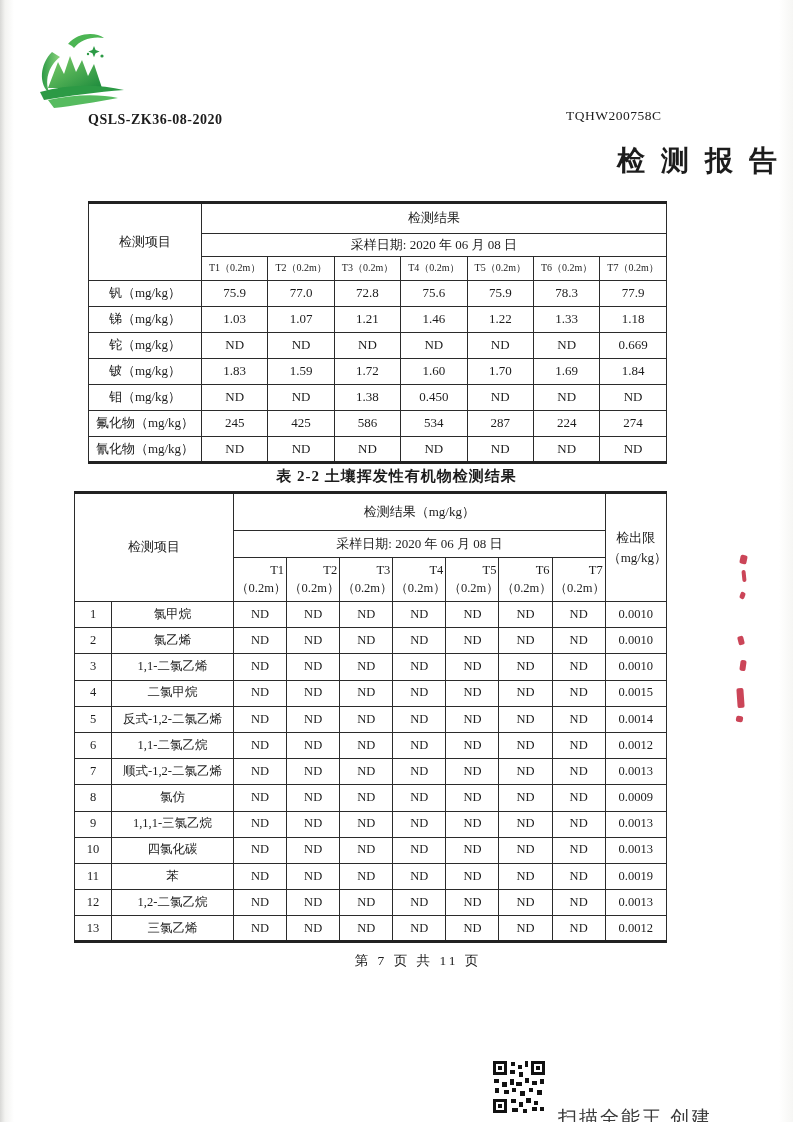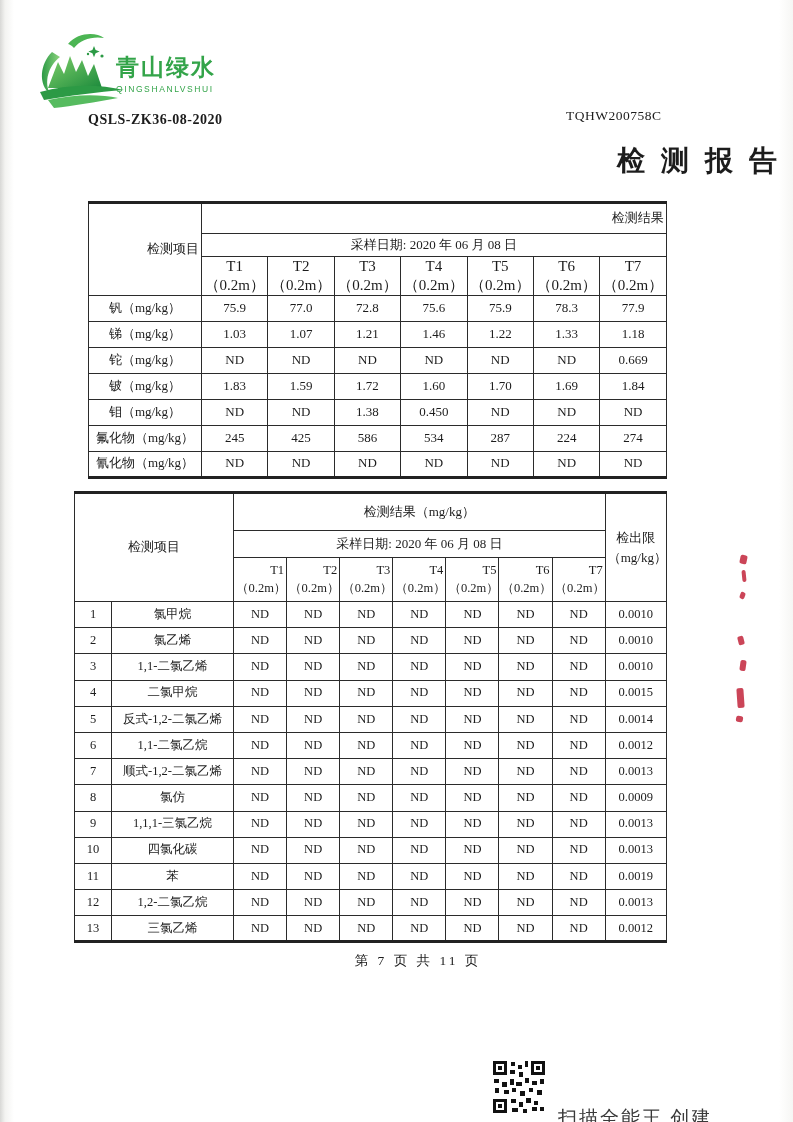--- a/index.html
+++ b/index.html
@@ -47,23 +47,23 @@
     text-align:center; vertical-align:middle;
     font-size:13px; padding:1px 2px;
     line-height:1.25;
   }
   .tbl { position:absolute; }
   .tbl table { width:100%; border-top:3px solid #222; border-bottom:3px solid #222; }
   .tbl table { border-left:1.5px solid #2b2b2b; border-right:1.5px solid #2b2b2b; }
 
   #table1 { left:88px; top:201px; width:578px; }
   #table1 td { height:26px; }
-  #table1 tr.h1 td { height:31px;text-align:right; }
+  #table1 tr.h1 td { height:31px; }
   #table1 tr.h2 td { height:23px; }
-  #table1 tr.h3 td { height:24px; font-size:15px; padding:0; }
+  #table1 tr.h3 td { height:24px; font-size:10px; padding:0; }
   #table1 .item-cell { font-size:13px; }
 
   .caption2 {
     position:absolute; left:0; top:467px; width:100%;
     text-align:center; font-size:15px; font-weight:bold; letter-spacing:1px;
   }
   #table2 { left:74px; top:491px; width:592px; }
   #table2 td { height:26.2px; font-size:12.5px; }
   #table2 tr.h1 td { height:38px; font-size:13px; }
   #table2 tr.h2 td { height:27px; font-size:13px; }
@@ -110,24 +110,20 @@
 
       <path d="M10 58 L20 32 L26 44 L32 26 L38 42 L44 30 L50 46 L56 34 L62 52 L64 58 Z" fill="url(#g1)"></path>
 
       <path d="M2 62 C30 54 60 54 86 60 C60 62 30 66 6 70 Z" fill="#2c9a45"></path>
       <path d="M10 70 C36 64 62 64 80 68 C58 72 34 76 16 78 Z" fill="#56bb5f"></path>
 
       <path d="M56 16 l1.6 4 4 1.6 -4 1.6 -1.6 4 -1.6 -4 -4 -1.6 4 -1.6 Z" fill="#2c9a45"></path>
       <circle cx="64" cy="26" r="1.6" fill="#2c9a45"></circle>
       <circle cx="50" cy="24" r="1.2" fill="#2c9a45"></circle>
     </svg>
-  </div>
-  <div class="brand">
-    <div class="brand-cn">青山绿水</div>
-    <div class="brand-en">QINGSHANLVSHUI</div>
   </div>
 
   <div class="code-left">QSLS-ZK36-08-2020</div>
   <div class="code-right">TQHW200758C</div>
 
   <div class="title">检测报告</div>
 
   <div class="tbl" id="table1">
     <table>
       <colgroup>
@@ -220,20 +216,21 @@
             <td>ND</td>
             <td>ND</td>
             <td>ND</td>
             <td>ND</td>
             <td>ND</td>
           </tr>
         </tbody>
     </table>
   </div>
 
+  <div class="caption2">表 2-2  土壤挥发性有机物检测结果</div>
 
   <div class="tbl" id="table2">
     <table>
       <colgroup>
         <col style="width:37px">
         <col style="width:122px">
         <col span="7" style="width:53.1px">
         <col style="width:61px">
       </colgroup>
       <thead>

